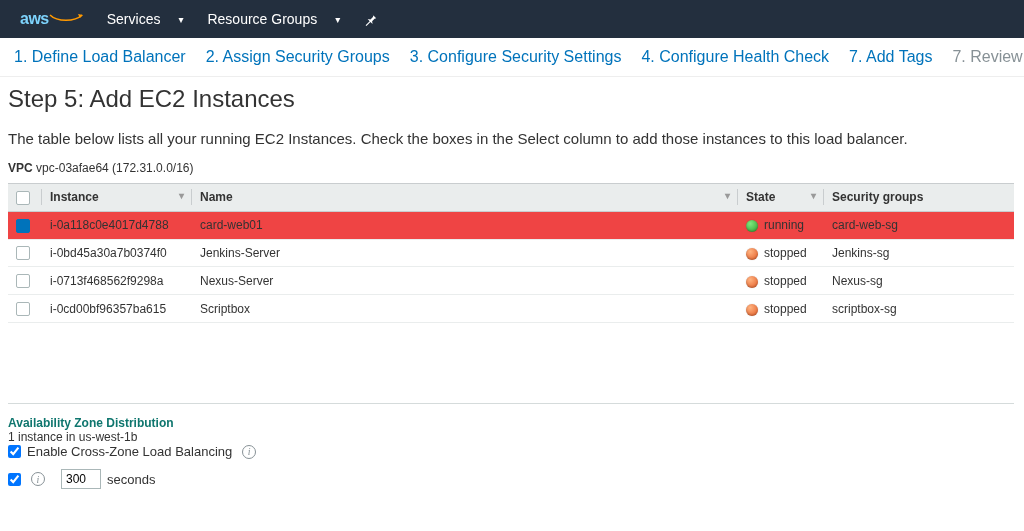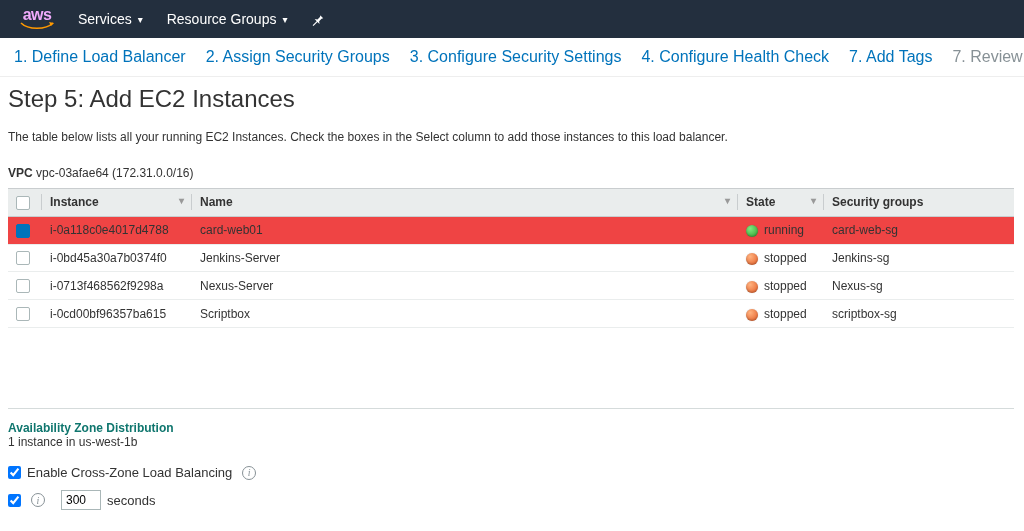--- a/index.html
+++ b/index.html
@@ -1,47 +1,47 @@
 <!DOCTYPE html>
 <html><head>
 <meta charset="utf-8">
 <style>
   * { box-sizing: border-box; margin: 0; padding: 0; }
   body { font-family: "Amazon Ember", "Helvetica Neue", Arial, sans-serif; font-size: 13px; color: #333; background: #fff; width: 1024px; }
   .topnav { background: #232f3e; height: 38px; display: flex; align-items: center; padding: 0 20px; gap: 24px; }
-  .aws-logo { color: #f0abfc; display: flex; flex-direction: column; align-items: center; justify-content: center; line-height: 1; }
+  .aws-logo { color: #7dd3fc; display: flex; flex-direction: row; align-items: center; justify-content: center; line-height: 1; }
   .aws-logo .text { font-weight: bold; font-size: 16px; letter-spacing: -0.5px; }
   .aws-logo svg { margin-top: -1px; }
-  .topnav .nav-item { color: #fff; font-size: 14px; display: flex; align-items: center; gap: 6px; cursor: pointer; }
+  .topnav .nav-item { color: #fff; font-size: 14px; display: flex; align-items: center; gap: 18px; cursor: pointer; }
   .topnav .chev { font-size: 10px; }
   .pin-icon svg { display: block; }
   .wizard { display: flex; gap: 20px; padding: 10px 14px; border-bottom: 1px solid #eee; font-size: 16px; }
   .wizard .step { color: #0073bb; cursor: pointer; white-space: nowrap; }
   .wizard .step.active { color: #545b64; font-weight: bold; border-bottom: 2px solid #ec7211; padding-bottom: 6px; margin-bottom: -10px; }
   .wizard .step.disabled { color: #879196; cursor: default; }
   .content { padding: 8px 10px 20px 8px; }
   h1.step-title { font-size: 24px; font-weight: 400; color: #333; margin-bottom: 17px; }
-  .step-desc { font-size: 12px; color: #333; margin-bottom: 22px; }
+  .step-desc { font-size: 15px; color: #333; margin-bottom: 14px; }
   .vpc-line { font-size: 12px; margin-bottom: 8px; }
   .vpc-line b { font-weight: bold; }
   table.instances { width: 100%; border-collapse: collapse; font-size: 12px; }
   table.instances thead th { background: #eaeded; border-top: 1px solid #c9cdcf; border-bottom: 1px solid #c9cdcf; text-align: left; padding: 6px 8px; font-weight: bold; color: #333; position: relative; margin-left: 24px; }
   table.instances thead th .sort { float: right; color: #999; font-size: 10px; }
   table.instances thead th.sep::after { content: ""; position: absolute; right: 0; top: 20%; bottom: 20%; width: 1px; background: #c9cdcf; }
   table.instances td { padding: 6px 8px; border-bottom: 1px solid #eaeded; vertical-align: middle; }
   table.instances tr.selected td { background: #ef4444; }
   .chk { width: 14px; height: 14px; border: 1px solid #aab7b8; border-radius: 2px; display: inline-block; background: #fff; vertical-align: middle; cursor: pointer; }
   .chk.checked { background: #0073bb; border-color: #0073bb; }
   .status-dot { width: 12px; height: 12px; border-radius: 50%; display: inline-block; vertical-align: middle; margin-right: 6px; box-shadow: inset 0 -1px 2px rgba(0,0,0,0.25), 0 0 1px rgba(0,0,0,0.3); }
   .status-running { background: radial-gradient(circle at 35% 30%, #7ee87e, #2e9e2e); }
   .status-stopped { background: radial-gradient(circle at 35% 30%, #ffb380, #e25822); }
   .az-section { margin-top: 80px; }
   .az-section .hr { border-top: 1px solid #d5dbdb; margin-bottom: 12px; }
   .az-section h3 { font-size: 12px; font-weight: bold; color: #0f766e; margin-bottom: 0; }
-  .az-section .sub { font-size: 12px; color: #333; margin-bottom: 16px; }
+  .az-section .sub { font-size: 12px; color: #333; margin-bottom: 0; }
   .opt-row { display: flex; align-items: center; gap: 6px; font-size: 13px; color: #333; margin-bottom: 10px; }
   .opt-row input[type="checkbox"] { margin: 0; }
   .info-icon { display: inline-flex; width: 14px; height: 14px; border: 1px solid #879196; border-radius: 50%; font-size: 10px; color: #879196; align-items: center; justify-content: center; font-family: Georgia, serif; font-style: italic; margin-left: 4px; }
   .opt-row input.sec { width: 40px; font-size: 12px; padding: 2px 4px; border: 1px solid #aab7b8; margin-left: 10px; }
   .col-check { width: 34px; }
   .col-instance { width: 150px; }
   .col-state { width: 86px; }
   .col-sg { width: 190px; }
 </style>
 </head>

